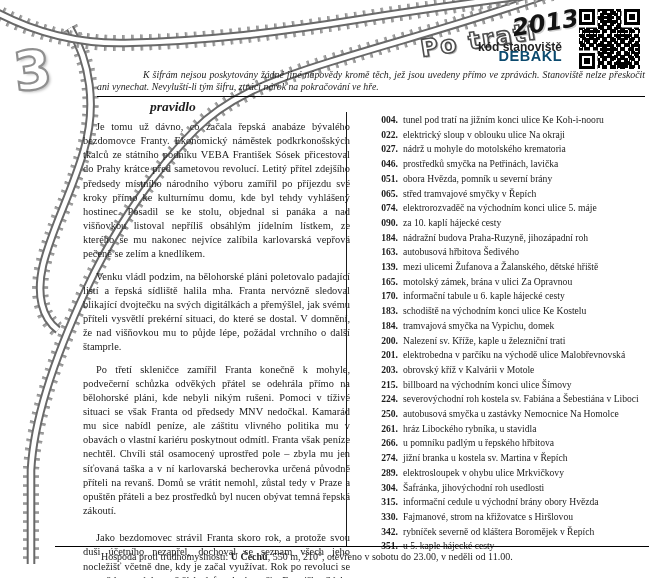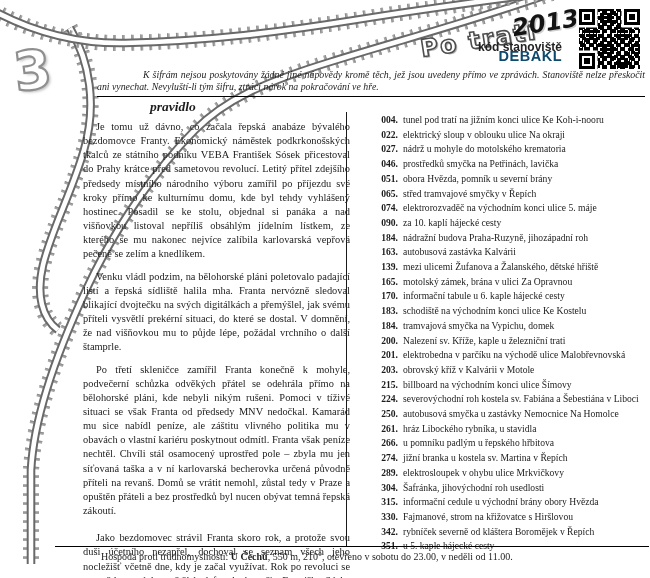--- a/index.html
+++ b/index.html
@@ -194,21 +194,21 @@
     <li class="loc">
         <span class="num">090.</span>
         <span>za 10. kaplí hájecké cesty</span>
       </li>
     <li class="loc">
         <span class="num">184.</span>
         <span>nádražní budova Praha-Ruzyně, jihozápadní roh</span>
       </li>
     <li class="loc">
         <span class="num">163.</span>
-        <span>autobusová zastávka Kalvárii</span>
+        <span>autobusová hřbitova Šedivého</span>
       </li>
     <li class="loc">
         <span class="num">139.</span>
         <span>mezi ulicemi Žufanova a Žalanského, dětské hřiště</span>
       </li>
     <li class="loc">
         <span class="num">165.</span>
         <span>motolský zámek, brána v ulici Za Opravnou</span>
       </li>
     <li class="loc">

